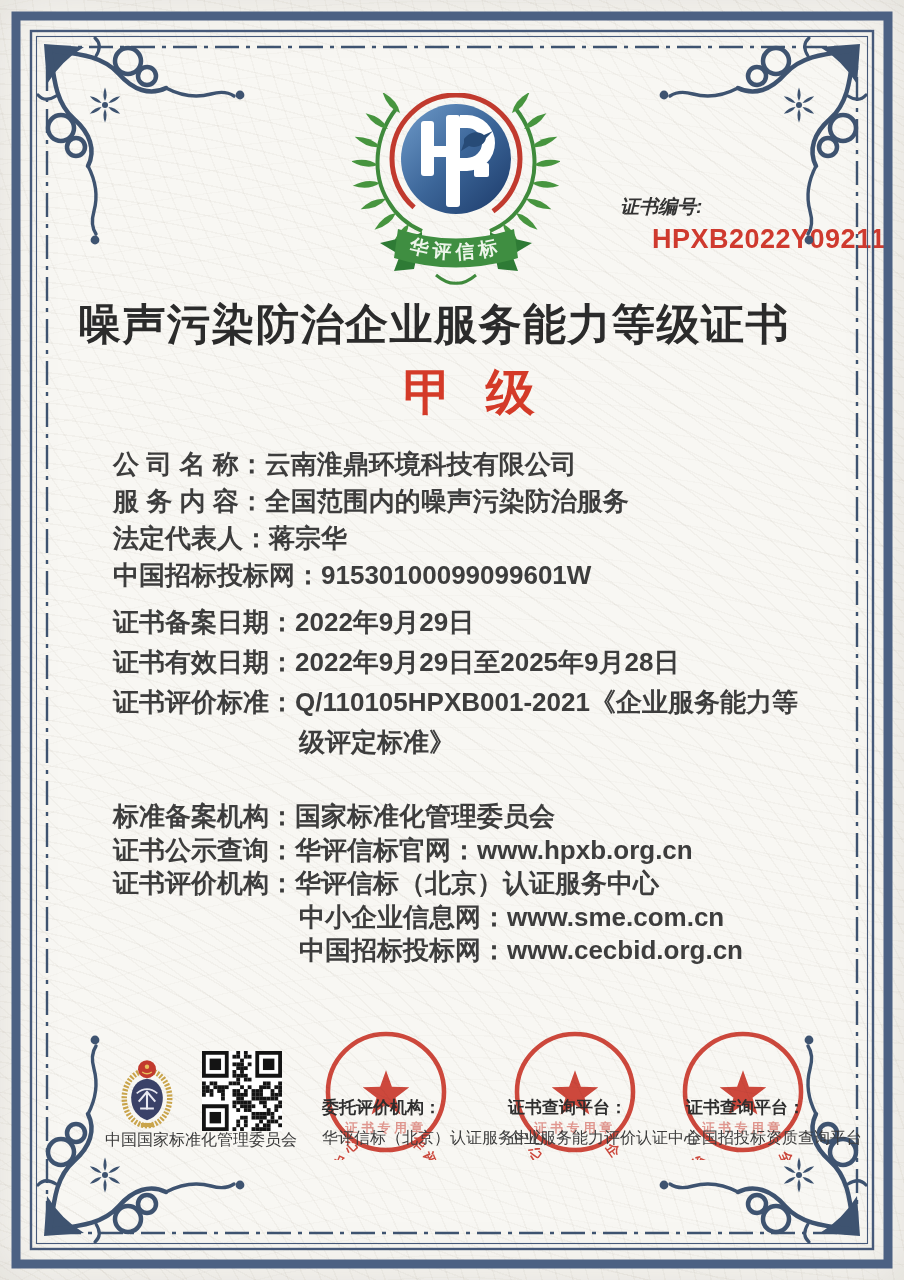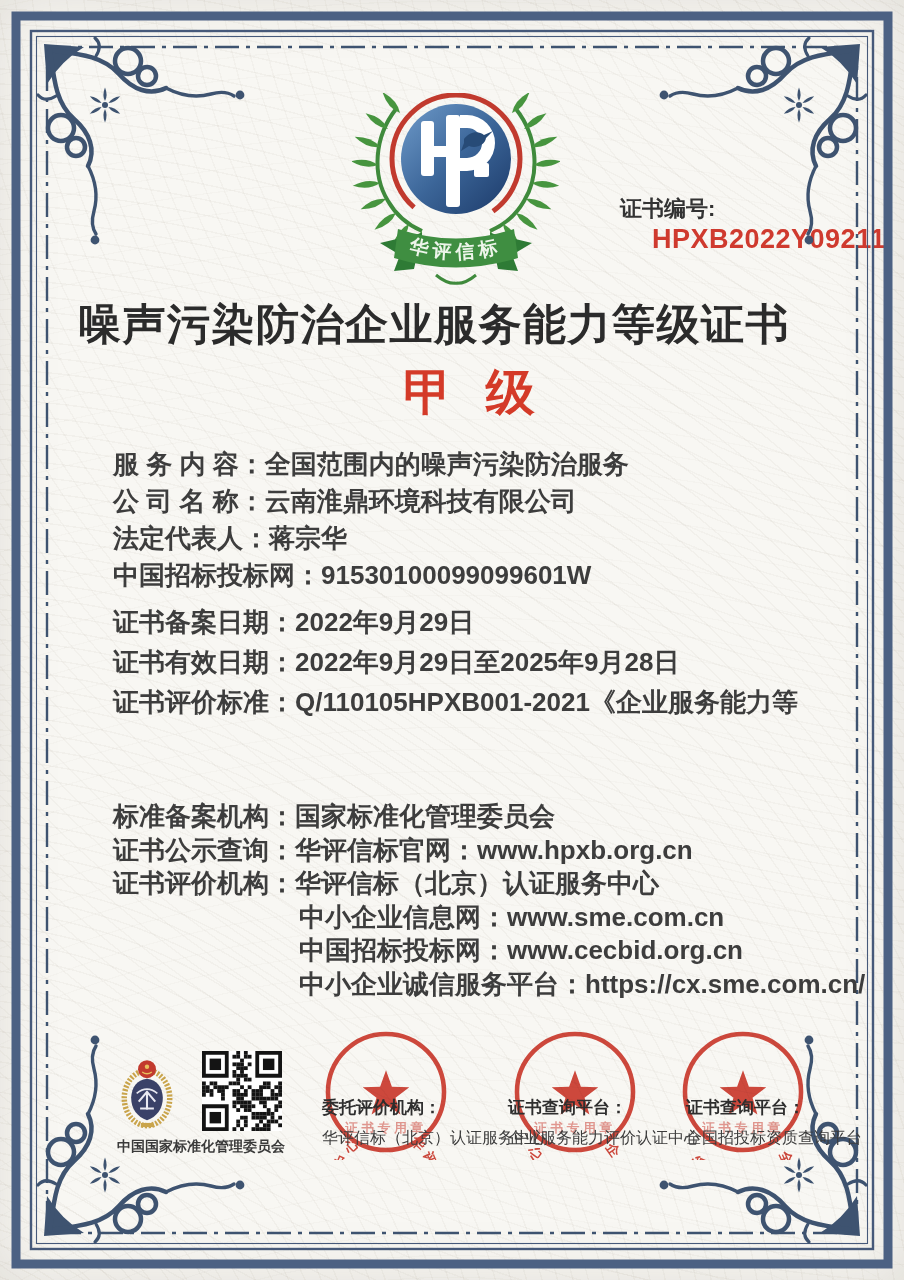--- a/index.html
+++ b/index.html
@@ -9,37 +9,37 @@
     background-color:#f8f7f3;
     background-image:
       repeating-radial-gradient(circle at -6% 112%, rgba(186,178,165,0.10) 0 1.4px, transparent 1.4px 15px),
       repeating-radial-gradient(circle at 108% -10%, rgba(186,178,165,0.09) 0 1.4px, transparent 1.4px 17px),
       repeating-radial-gradient(circle at 50% 160%, rgba(186,178,165,0.06) 0 1.2px, transparent 1.2px 22px);
     box-shadow:inset 0 0 60px rgba(120,110,95,0.18);
   }
   .frame{position:absolute;left:0;top:0;z-index:1;}
   .abs{position:absolute;}
   .copy-label{left:616px;top:126px;font-size:40px;font-weight:bold;color:#2f2f2f;letter-spacing:2px;}
-  .certno-label{left:620px;top:194px;font-size:22px;font-weight:bold;color:#333;}
+  .certno-label{left:620px;top:194px;font-size:19px;font-weight:bold;color:#333;font-style:italic;}
   .certno{left:652px;top:224px;font-size:27px;font-weight:bold;color:#cf3a2e;letter-spacing:0.5px;}
   .title{left:0;top:296px;width:868px;text-align:center;font-size:43px;font-weight:bold;color:#2b2b2b;letter-spacing:1.5px;}
   .grade{left:0;top:360px;width:904px;text-align:center;font-size:49px;font-weight:bold;color:#d43a28;letter-spacing:10px;margin-left:22px;}
   .block{left:113px;color:#3d3d3d;font-weight:bold;z-index:2;}
   .block .line{white-space:nowrap;}
   .block-details{top:446px;font-size:26px;}
   .block-details .line{line-height:37px;}
   .block-dates{top:602px;font-size:26px;}
   .block-dates .line{line-height:40px;}
   .block-agencies{top:800px;font-size:26px;}
   .block-agencies .line{line-height:33.5px;}
   .cont{padding-left:186px;}
   .footer-left{left:95px;top:1046px;width:212px;z-index:2;}
   .emblem{position:absolute;left:21px;top:12px;}
   .qr{position:absolute;left:107px;top:5px;}
-  .org-caption{position:absolute;left:-2px;top:92px;width:216px;text-align:center;font-size:14px;font-weight:700;color:#3a3a3a;}
+  .org-caption{position:absolute;left:-2px;top:84px;width:216px;text-align:center;font-size:16px;font-weight:400;color:#3a3a3a;}
   .seal{position:absolute;opacity:0.92;mix-blend-mode:multiply;z-index:1;}
   .seal-caption{position:absolute;top:1096px;z-index:3;}
   .seal-caption .cap-label{font-size:17px;font-weight:bold;color:#2e2e2e;}
   .seal-caption .cap-value{font-size:16px;color:#3c3c3c;margin-top:9px;white-space:nowrap;}
 </style>
 </head>
 <body>
 
 <div class="page">
 
@@ -144,39 +144,39 @@
     </g>
   </svg>
 
   <div class="abs certno-label">证书编号:</div>
   <div class="abs certno">HPXB2022Y09211</div>
 
   <div class="abs title">噪声污染防治企业服务能力等级证书</div>
   <div class="abs grade">甲 级</div>
 
   <div class="abs block block-details">
+    <div class="line"><span>公 司 名 称：</span><span>云南淮鼎环境科技有限公司</span></div>
     <div class="line"><span>服 务 内 容：</span><span>全国范围内的噪声污染防治服务</span></div>
-    <div class="line"><span>公 司 名 称：</span><span>云南淮鼎环境科技有限公司</span></div>
     <div class="line"><span>法定代表人：</span><span>蒋宗华</span></div>
     <div class="line"><span>中国招标投标网：</span><span>91530100099099601W</span></div>
   </div>
 
   <div class="abs block block-dates">
     <div class="line"><span>证书备案日期：</span><span>2022年9月29日</span></div>
     <div class="line"><span>证书有效日期：</span><span>2022年9月29日至2025年9月28日</span></div>
     <div class="line"><span>证书评价标准：</span><span>Q/110105HPXB001-2021《企业服务能力等</span></div>
+    <div class="line cont"><span>级评定标准》</span></div>
   </div>
 
   <div class="abs block block-agencies">
     <div class="line"><span>标准备案机构：</span><span>国家标准化管理委员会</span></div>
     <div class="line"><span>证书公示查询：</span><span>华评信标官网：www.hpxb.org.cn</span></div>
     <div class="line"><span>证书评价机构：</span><span>华评信标（北京）认证服务中心</span></div>
     <div class="line cont"><span>中小企业信息网：www.sme.com.cn</span></div>
     <div class="line cont"><span>中国招标投标网：www.cecbid.org.cn</span></div>
-    <div class="line cont"><span>中小企业诚信服务平台：https://cx.sme.com.cn/</span></div>
   </div>
 
   <div class="abs footer-left">
     <svg class="emblem" width="62" height="72" viewBox="0 0 90 104">
       <ellipse cx="45" cy="58" rx="33" ry="40" fill="none" stroke="#c9a44b" stroke-width="8" stroke-dasharray="3 2.2"></ellipse>
       <circle cx="45" cy="16" r="13" fill="#c23a2e"></circle>
       <circle cx="45" cy="12.5" r="3.2" fill="#e8c05c"></circle>
       <path d="M38,20 q 7,5 14,0" fill="none" stroke="#e8c05c" stroke-width="2"></path>
       <path d="M45,30 C30,32 23,42 22,57 C22,74 31,85 45,90 C59,85 68,74 68,57 C67,42 60,32 45,30 Z" fill="#3a4168"></path>
       <path d="M33,63 L45,49 L57,63 M45,49 L45,75 M35,73 h20" stroke="#e9e9f2" stroke-width="3" fill="none"></path>

